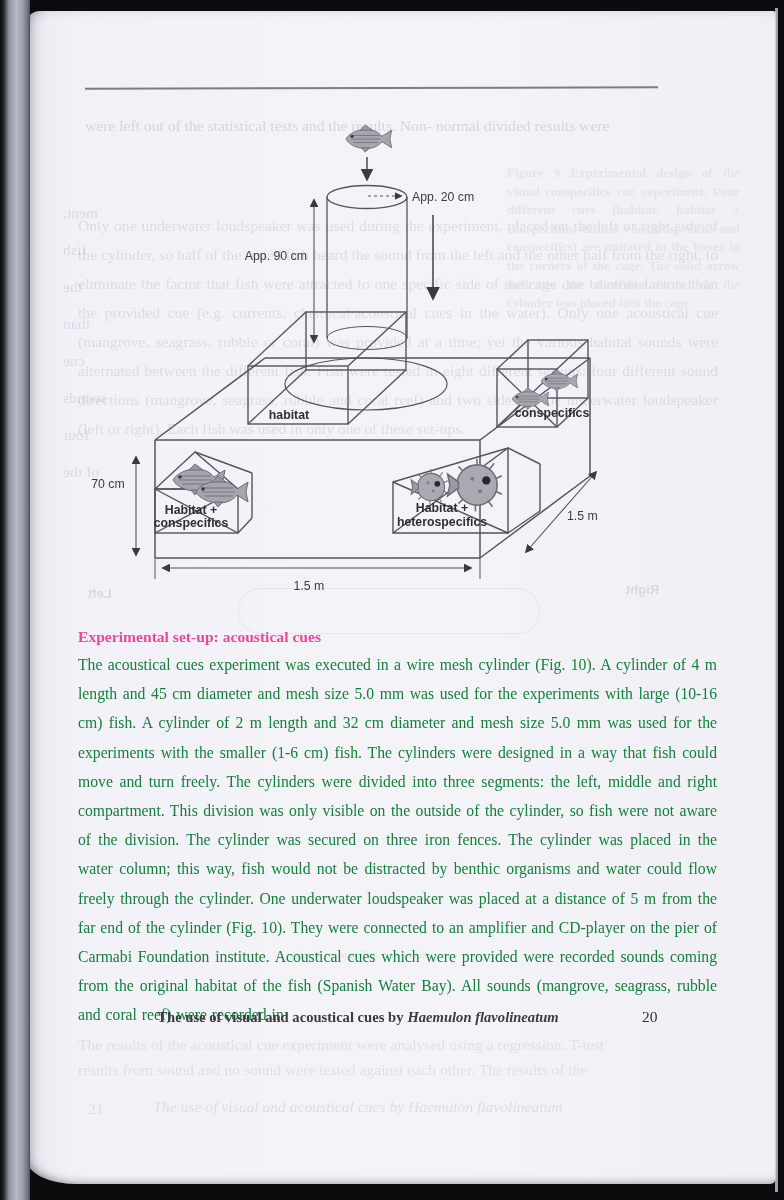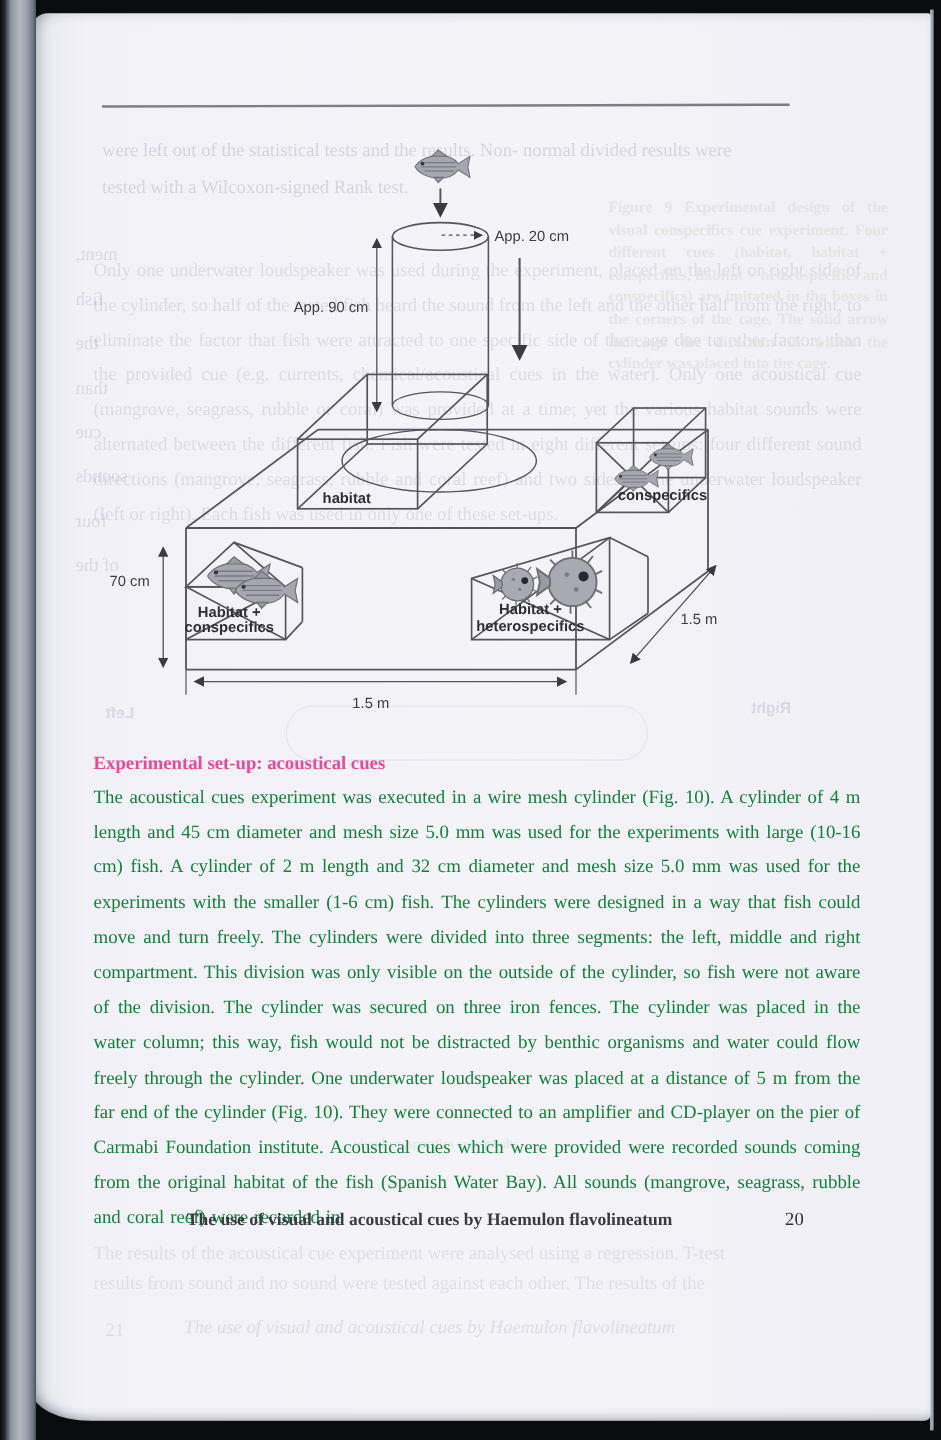--- a/index.html
+++ b/index.html
@@ -19,23 +19,23 @@
   .caption{position:absolute;left:482px;top:164px;width:233px;
            font:bold 13px/18.6px "Liberation Serif",serif;color:#e5e5e5;
            text-align:justify;z-index:5;margin-left:25px;}
   .heading{position:absolute;left:78px;top:627px;width:500px;
            font:bold 15.6px/20px "Liberation Serif",serif;color:#ec4899;z-index:5;}
   .bodytext{position:absolute;left:78px;top:650px;width:639px;
             font:15.7px/29.2px "Liberation Serif",serif;color:#15803d;
             text-align:justify;word-spacing:1px;z-index:5;}
   .footer{position:absolute;left:78px;top:1007px;width:560px;text-align:center;
           font:bold 14.6px/20px "Liberation Serif",serif;color:#3a3a41;z-index:5;}
-  .footer .sp{margin-left:4px;}
+  .footer .sp{font-style:italic;margin-left:4px;}
   .pagenum{position:absolute;left:642px;top:1007px;width:40px;
-           font:15.5px/20px "Liberation Serif",serif;color:#2f2f36;z-index:5;text-align:center;}
+           font:15.5px/20px "Liberation Serif",serif;color:#2f2f36;z-index:5;}
 
   svg.diagram{position:absolute;left:0;top:0;z-index:4;pointer-events:none;}
   svg .lbl{font-family:"Liberation Sans",sans-serif;font-size:12.3px;fill:#3c3c44;}
   svg .lblb{font-family:"Liberation Sans",sans-serif;font-size:12.3px;font-weight:bold;fill:#2e2e35;}
 
   
   .ghost{position:absolute;color:#62627e;filter:blur(.6px);z-index:2;
          font:15.6px/29px "Liberation Serif",serif;}
   .g-top1{left:85px;top:111px;width:577px;opacity:.20;}
   .g-top2{left:85px;top:142px;width:400px;opacity:.20;}
@@ -57,21 +57,20 @@
 <body>
 
 <div class="scan">
   <div class="page"></div>
   <div class="gutter"></div>
   <div class="edge-right"></div>
 
   <div class="rule"></div>
 
   <div class="ghost g-top1">were left out of the statistical tests and the results. Non- normal divided results were</div>
-  <div class="ghost g-top2">tested with a Wilcoxon-signed Rank test.</div>
   <div class="ghost g-mid">Only one underwater loudspeaker was used during the experiment, placed on the left or right side of the cylinder, so half of the tested fish heard the sound from the left and the other half from the right, to eliminate the factor that fish were attracted to one specific side of the cage due to other factors than the provided cue (e.g. currents, chemical/acoustical cues in the water). Only one acoustical cue (mangrove, seagrass, rubble or coral) was provided at a time; yet the various habitat sounds were alternated between the different fish. Fish were tested in eight different set-ups: four different sound directions (mangrove, seagrass, rubble and coral reef) and two sides of the underwater loudspeaker (left or right). Each fish was used in only one of these set-ups.</div>
   <div class="ghost g-col">
     <div><span>ment,</span></div>
     <div><span>fish</span></div>
     <div><span>the</span></div>
     <div><span>than</span></div>
     <div><span>cue</span></div>
     <div><span>sounds</span></div>
     <div><span>four</span></div>
     <div><span>of the</span></div>

